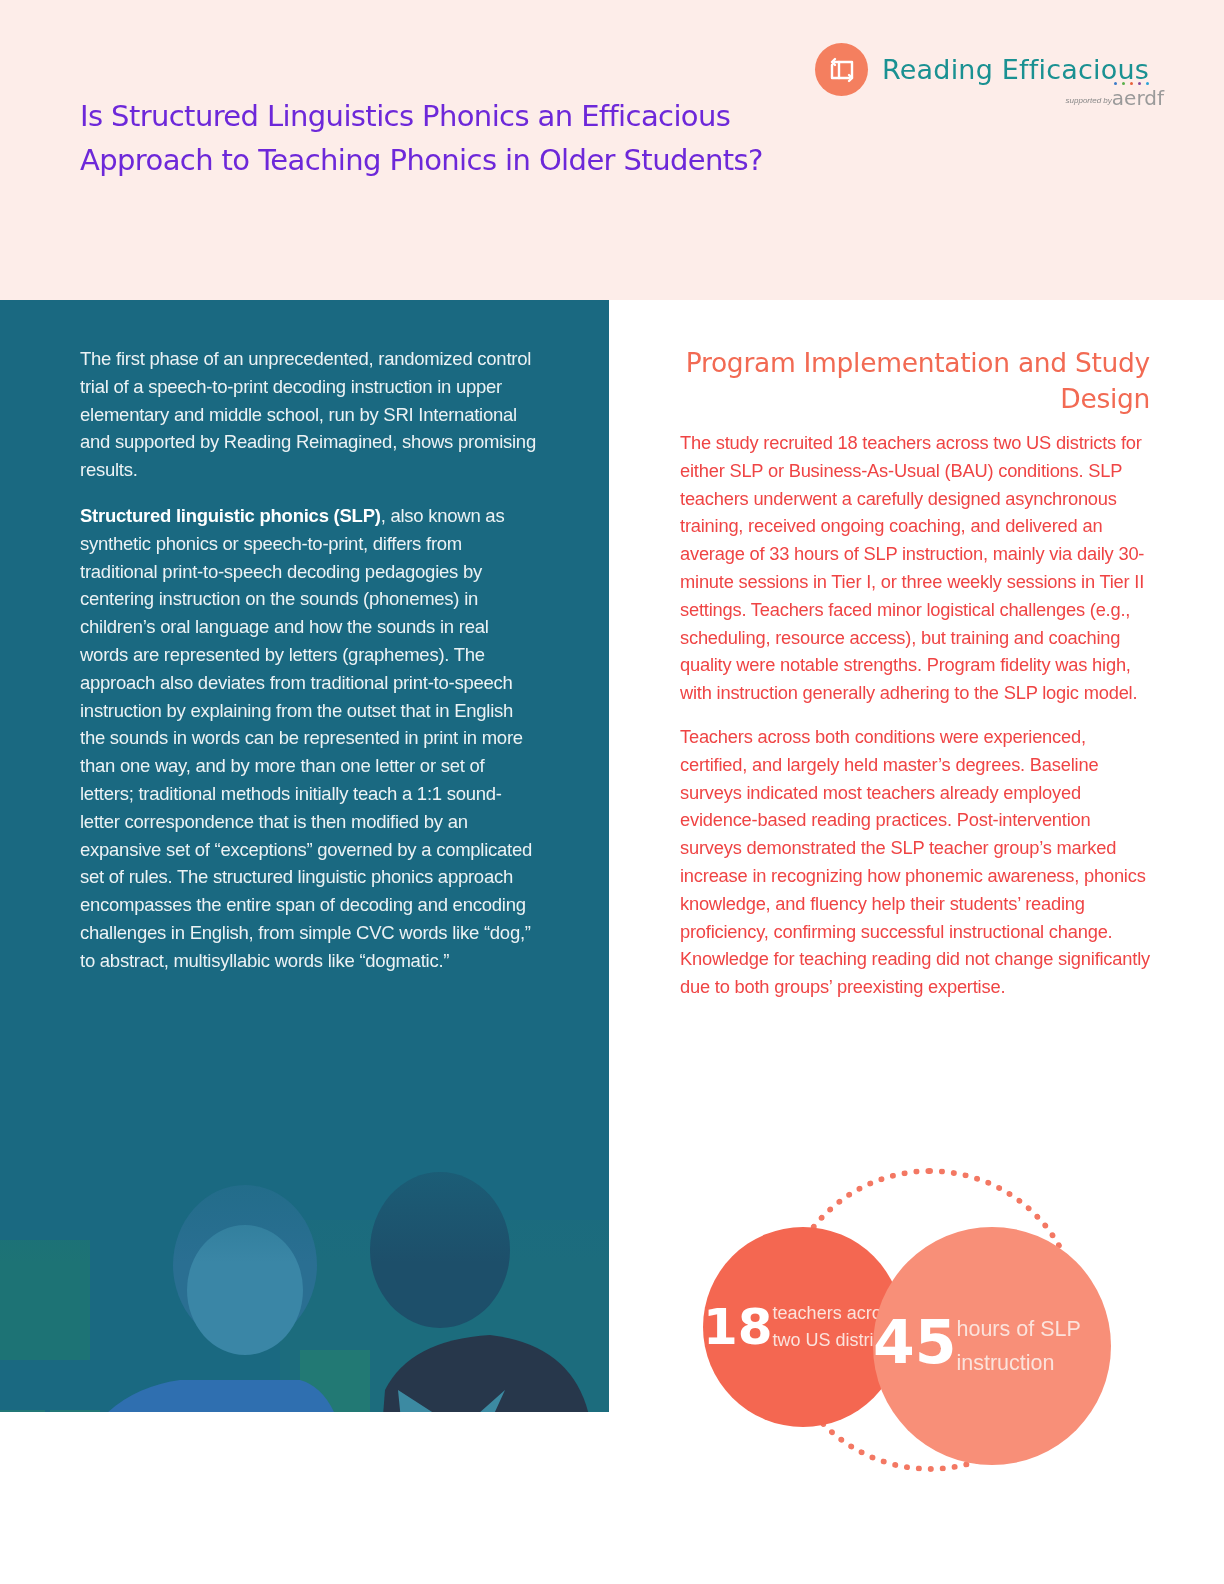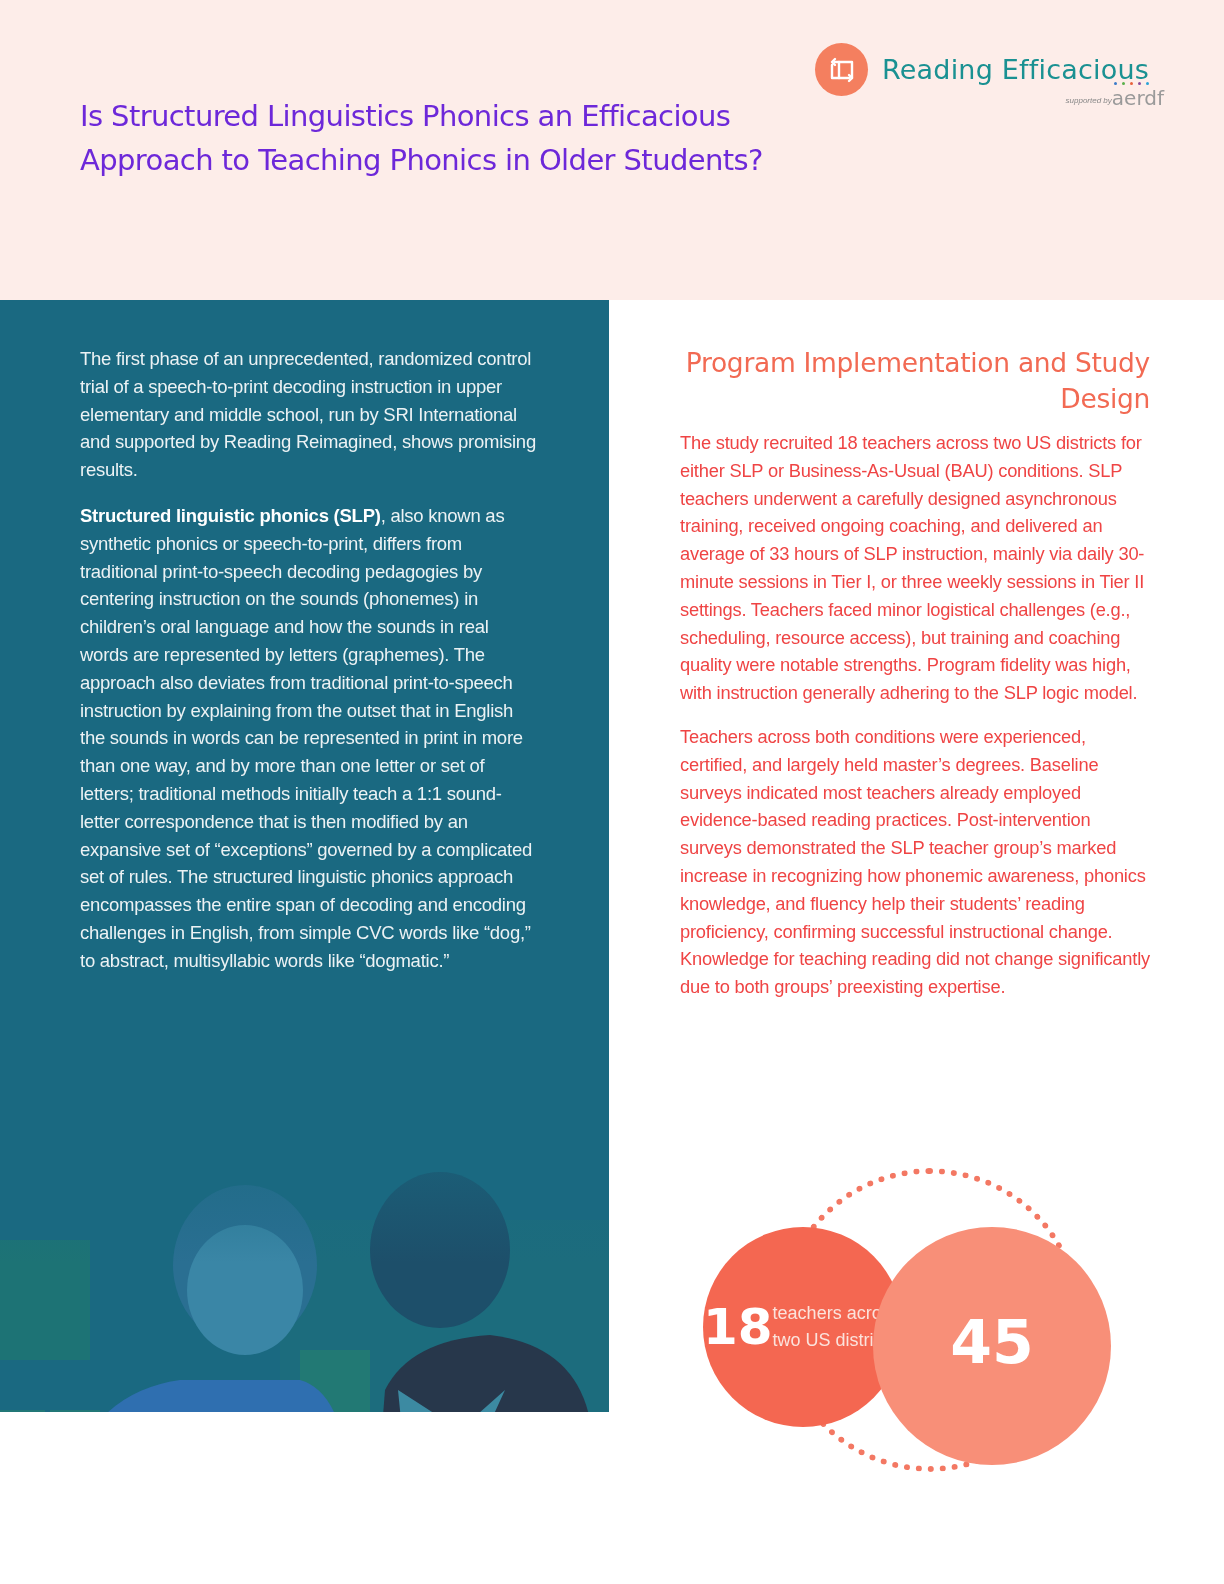--- a/index.html
+++ b/index.html
@@ -146,14 +146,15 @@
 </div>
 
 <div class="stats">
   <div class="dotted-ring"></div>
   <div class="circle circle-1">
     <div class="num">18</div>
     <div class="lbl">teachers across two US districts</div>
   </div>
   <div class="circle circle-2">
     <div class="num">45</div>
+    <div class="lbl">hours of SLP instruction</div>
   </div>
 </div>
 
 </body></html>

